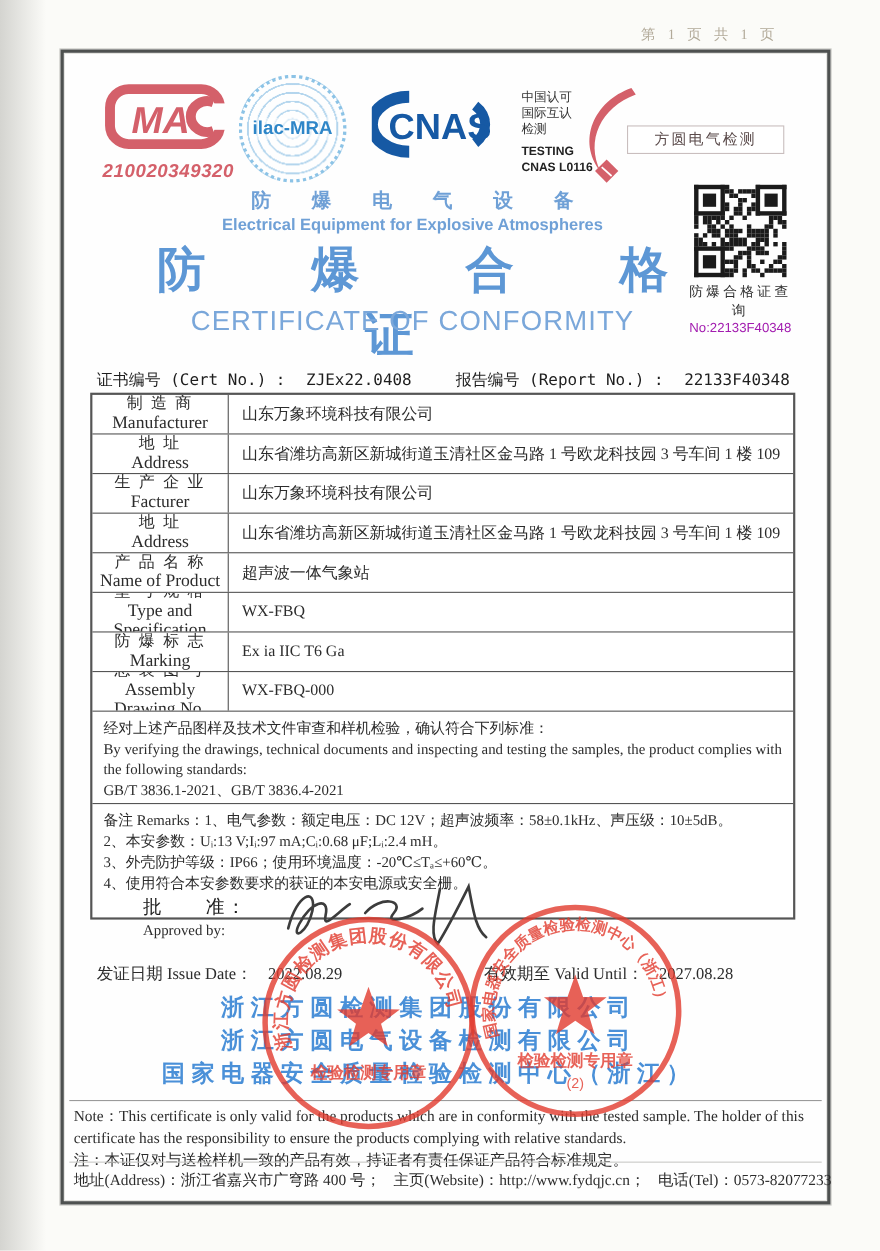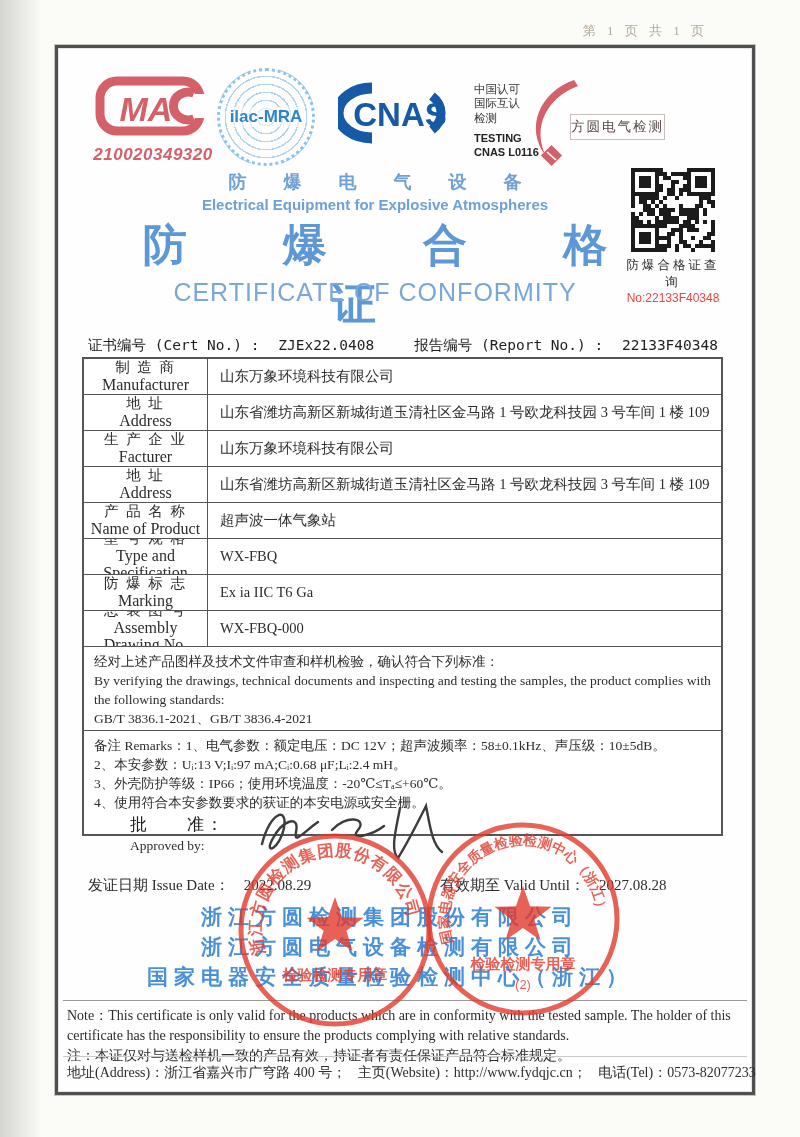--- a/index.html
+++ b/index.html
@@ -37,39 +37,39 @@
     border:3px dotted #8cc3e6;
     display:flex;align-items:center;justify-content:center;
   }
   .ilac-text{font-family:"Liberation Sans",sans-serif;font-weight:bold;font-size:17px;color:#2e86c8;background:rgba(255,255,255,.55);padding:0 2px;border-radius:4px;}
   .cnas-block{position:absolute;left:258px;top:16px;display:flex;align-items:flex-start;}
   .cnas-accred{margin-left:8px;font-family:"Liberation Sans",sans-serif;}
   .cnas-accred .cn{font-size:11.5px;color:#333;line-height:1.25;}
   .cnas-accred .en{font-size:11px;font-weight:bold;color:#222;line-height:1.3;margin-top:6px;}
   .fy-block{position:absolute;left:438px;top:10px;display:flex;align-items:center;}
   .fy-box{
-    border:1px solid #c9bebe;padding:3px 0;margin-left:-22px;margin-top:6px;
+    border:1px solid #c9bebe;padding:3px 24px;margin-left:-22px;margin-top:6px;
     font-size:13.5px;color:#5a4a4a;letter-spacing:2px;background:rgba(255,255,255,.8);
   }
   
   .subtitle-cn{position:absolute;left:0;right:60px;top:122px;text-align:center;
     font-family:"Liberation Sans",sans-serif;font-weight:bold;
     font-size:18px;letter-spacing:16px;color:#6fa0d6;text-indent:16px;}
   .subtitle-en{position:absolute;left:0;right:60px;top:148px;text-align:center;
     font-family:"Liberation Sans",sans-serif;font-weight:bold;font-size:15px;color:#6fa0d6;}
   .main-cn{position:absolute;left:0;right:60px;top:168px;text-align:center;
     font-family:"Liberation Sans",sans-serif;font-weight:bold;
     font-size:44px;letter-spacing:42px;color:#5d97d5;text-indent:42px;}
   .main-en{position:absolute;left:0;right:60px;top:230px;text-align:center;
     font-family:"Liberation Sans",sans-serif;font-size:25px;letter-spacing:1px;color:#7aa7da;}
   
   .qr-block{position:absolute;left:565px;top:118px;width:100px;text-align:center;}
   .qr-block svg{display:block;margin:0 auto;}
   .qr-caption{font-size:12.5px;letter-spacing:3px;color:#2f2f2f;margin-top:3px;}
-  .qr-number{font-size:12px;color:#ef4444;font-family:"Liberation Sans",sans-serif;}
+  .qr-number{font-size:12px;color:#a21caf;font-family:"Liberation Sans",sans-serif;}
   
   .cert-row{position:absolute;left:30px;right:34px;top:288px;
     font-family:"DejaVu Sans Mono",monospace;font-size:14.5px;color:#1e1e1e;
     display:flex;justify-content:space-between;}
   .cert-row b{font-weight:normal;}
   .cert-row .val{margin-left:10px;}
   
   .info-table{position:absolute;left:24px;top:309px;width:637px;border:2px solid #555;background:#fff;}
   .trow{display:grid;grid-template-columns:124px 1fr;border-bottom:1px solid #555;height:35px;}
   .tlabel{border-right:1px solid #555;text-align:center;overflow:hidden;

